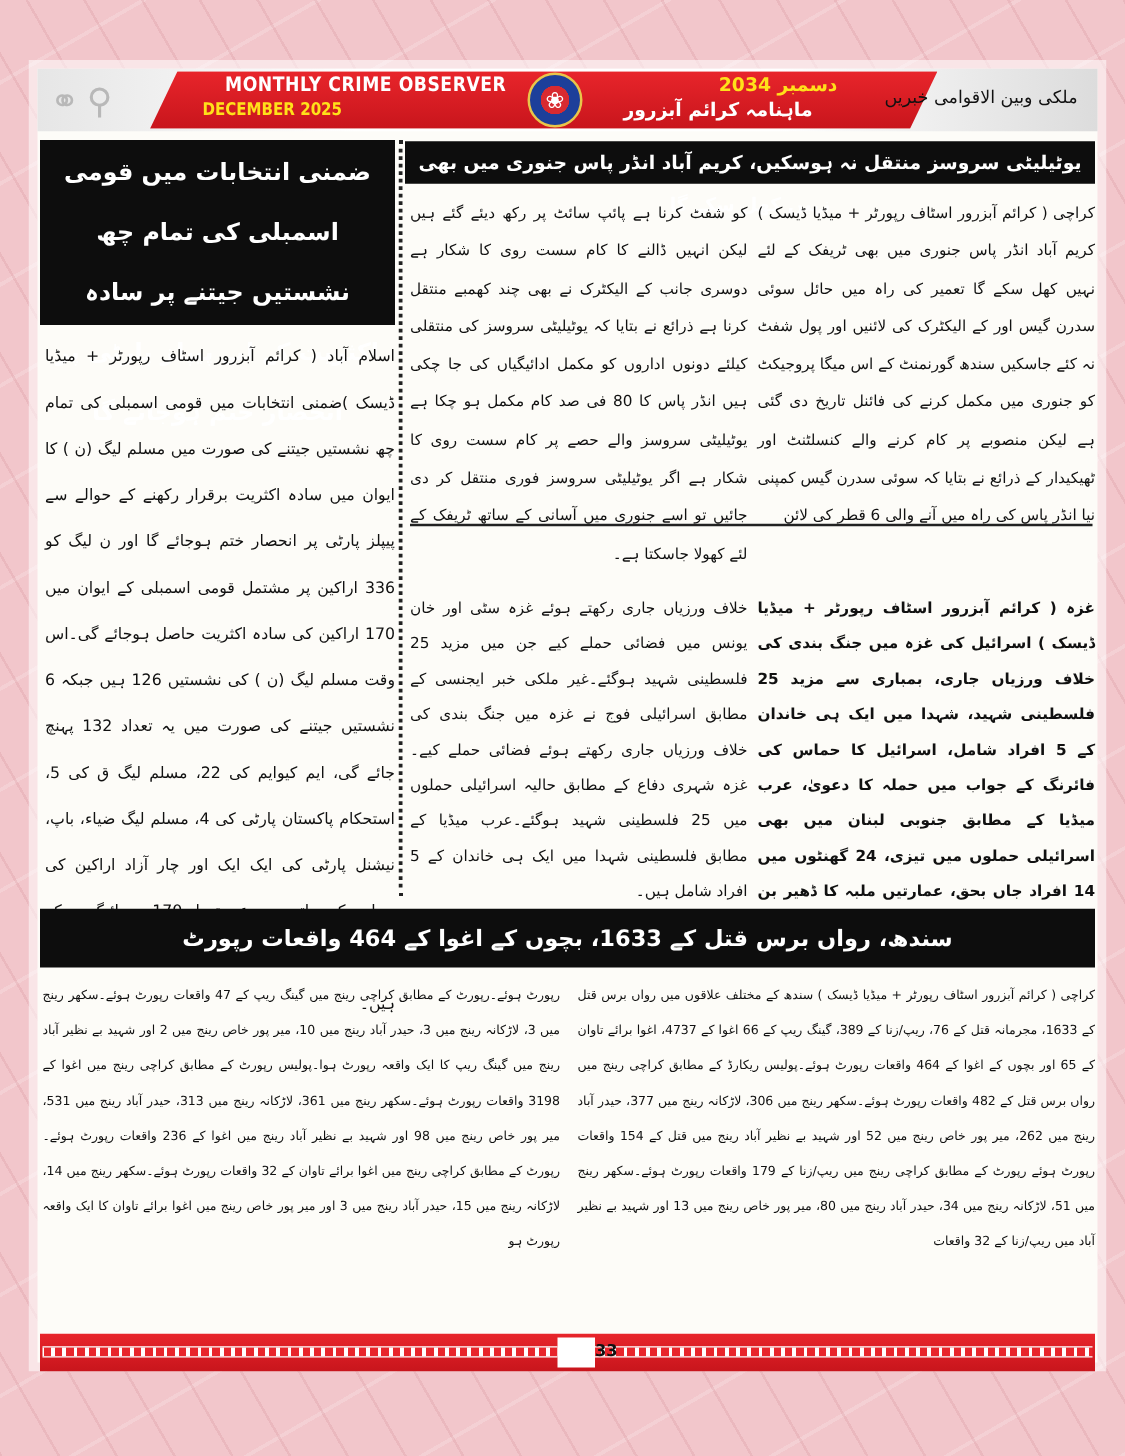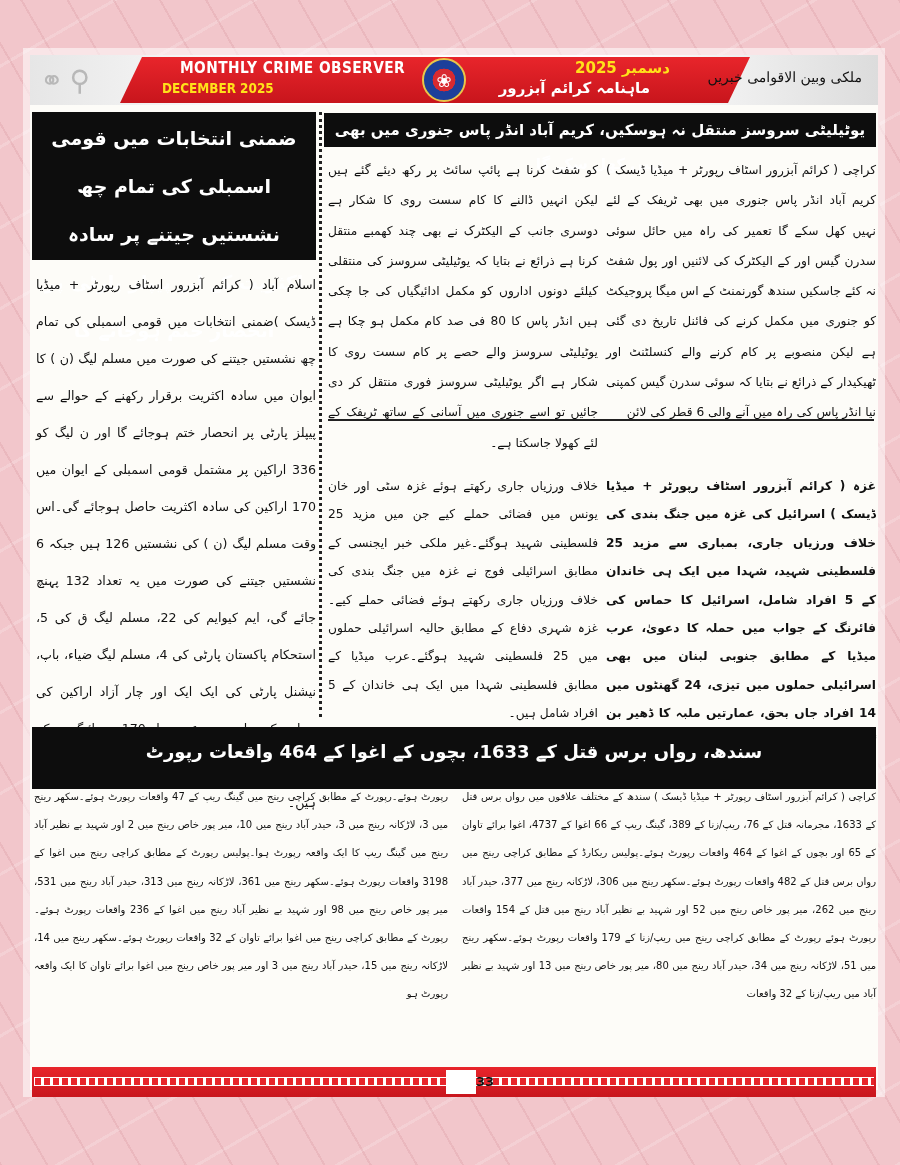--- a/index.html
+++ b/index.html
@@ -46,21 +46,21 @@
   .s1-col.left { left: 298px; }
   .hline { position: absolute; height: 2px; background: #222; }
 
   
   .s2-headline { position: absolute; left: 298px; top: 368px; width: 546px; height: 40px; border: 2px solid #222; background: #fff; color: #111; font-size: 15px; font-weight: bold; text-align: center; line-height: 36px; direction: rtl; }
   .s2-col { position: absolute; top: 417px; width: 270px; height: 245px; font-size: 12.2px; line-height: 28.4px; }
   .s2-col.right { left: 576px; font-weight: bold; }
   .s2-col.left { left: 298px; }
 
   
-  .s3-headline { position: absolute; left: 2px; top: 672px; width: 844px; height: 62px; background: #0d0d0d; color: #fff; font-size: 18px; font-weight: bold; text-align: center; line-height: 50px; direction: rtl; }
+  .s3-headline { position: absolute; left: 2px; top: 672px; width: 844px; height: 47px; background: #0d0d0d; color: #fff; font-size: 18px; font-weight: bold; text-align: center; line-height: 50px; direction: rtl; }
   .s3-col { position: absolute; top: 728px; width: 414px; height: 290px; font-size: 10px; line-height: 28.2px; }
   .s3-col.right { left: 432px; }
   .s3-col.left { left: 4px; }
 
   
   .footer { position: absolute; left: 2px; top: 1012px; width: 844px; height: 30px; background: linear-gradient(180deg,#e8252b,#c8151c); }
   .footer-dots-l, .footer-dots-r { position: absolute; top: 10px; height: 9px; background-image: repeating-linear-gradient(90deg,#fff 0 1px,#e8252b 1px 7px,#fff 7px 9px); border-top: 1px solid #fff; border-bottom: 1px solid #fff; }
   .footer-dots-l { left: 2px; width: 412px; }
   .footer-dots-r { left: 442px; width: 400px; }
   .page-num { position: absolute; left: 414px; top: 3px; width: 26px; height: 24px; background: #fff; color: #111; font-weight: bold; font-size: 13px; line-height: 24px; text-align: center; padding-left: 30px; }
@@ -71,21 +71,21 @@
 <div class="page">
 
   <div class="masthead">
     <div class="mast-left-deco">
       <span>⚭</span><span>⚲</span>
     </div>
     <div class="mast-red"></div>
     <div class="mast-en-title">MONTHLY CRIME OBSERVER</div>
     <div class="mast-en-date">DECEMBER 2025</div>
     <div class="mast-logo">❀</div>
-    <div class="mast-ur-date">دسمبر 2025</div>
+    <div class="mast-ur-date">دسمبر 2034</div>
     <div class="mast-ur-title">ماہنامہ کرائم آبزرور</div>
     <div class="mast-section">ملکی وبین الاقوامی خبریں</div>
   </div>
 
   <div class="left-headline">ضمنی انتخابات میں قومی اسمبلی کی تمام چھ نشستیں جیتنے پر سادہ اکثریت کے لیے پیپلز پارٹی پر انحصار ختم ہوجائے گا</div>
   <div class="left-body urdu">اسلام آباد ( کرائم آبزرور اسٹاف رپورٹر + میڈیا ڈیسک )ضمنی انتخابات میں قومی اسمبلی کی تمام چھ نشستیں جیتنے کی صورت میں مسلم لیگ (ن ) کا ایوان میں سادہ اکثریت برقرار رکھنے کے حوالے سے پیپلز پارٹی پر انحصار ختم ہوجائے گا اور ن لیگ کو 336 اراکین پر مشتمل قومی اسمبلی کے ایوان میں 170 اراکین کی سادہ اکثریت حاصل ہوجائے گی۔اس وقت مسلم لیگ (ن ) کی نشستیں 126 ہیں جبکہ 6 نشستیں جیتنے کی صورت میں یہ تعداد 132 پہنچ جائے گی، ایم کیوایم کی 22، مسلم لیگ ق کی 5، استحکام پاکستان پارٹی کی 4، مسلم لیگ ضیاء، باپ، نیشنل پارٹی کی ایک ایک اور چار آزاد اراکین کی حمایت کے ساتھ مجموعی تعداد 170 ہوجائیگی جبکہ سادہ اکثریت کیلئے ایوان میں 169 اراکین درکار ہوتے ہیں۔</div>
   <div class="vsep"></div>
 
   <div class="s1-headline">یوٹیلیٹی سروسز منتقل نہ ہوسکیں، کریم آباد انڈر پاس جنوری میں بھی نہیں کھل سکے گا</div>
   <div class="s1-col right urdu">کراچی ( کرائم آبزرور اسٹاف رپورٹر + میڈیا ڈیسک ) کریم آباد انڈر پاس جنوری میں بھی ٹریفک کے لئے نہیں کھل سکے گا تعمیر کی راہ میں حائل سوئی سدرن گیس اور کے الیکٹرک کی لائنیں اور پول شفٹ نہ کئے جاسکیں سندھ گورنمنٹ کے اس میگا پروجیکٹ کو جنوری میں مکمل کرنے کی فائنل تاریخ دی گئی ہے لیکن منصوبے پر کام کرنے والے کنسلٹنٹ اور ٹھیکیدار کے ذرائع نے بتایا کہ سوئی سدرن گیس کمپنی نیا انڈر پاس کی راہ میں آنے والی 6 قطر کی لائن</div>

